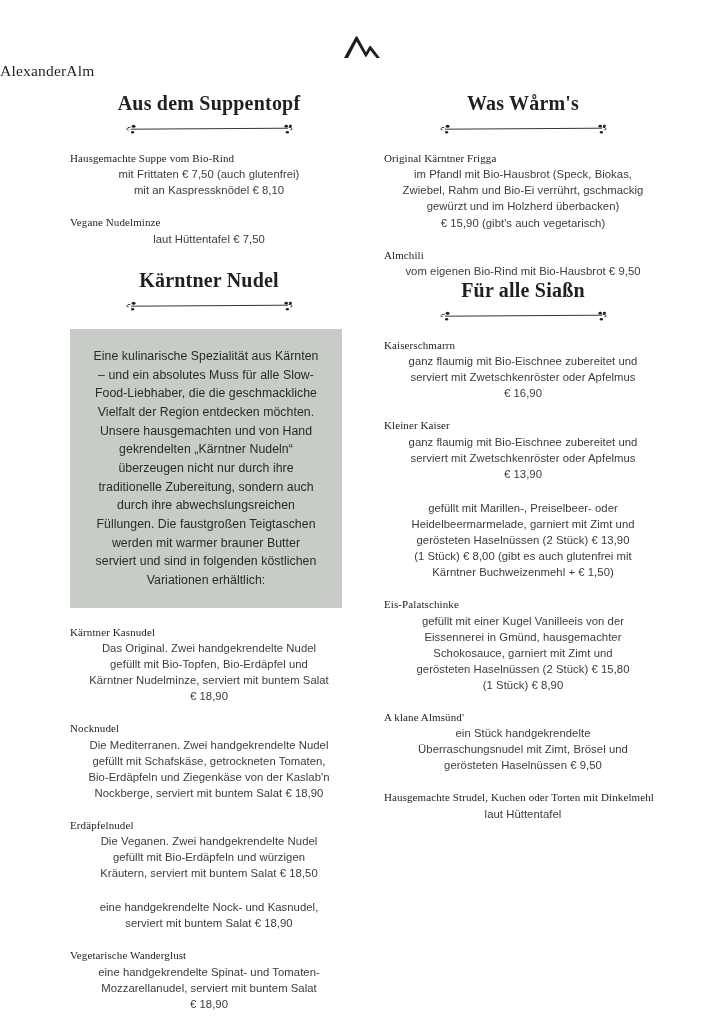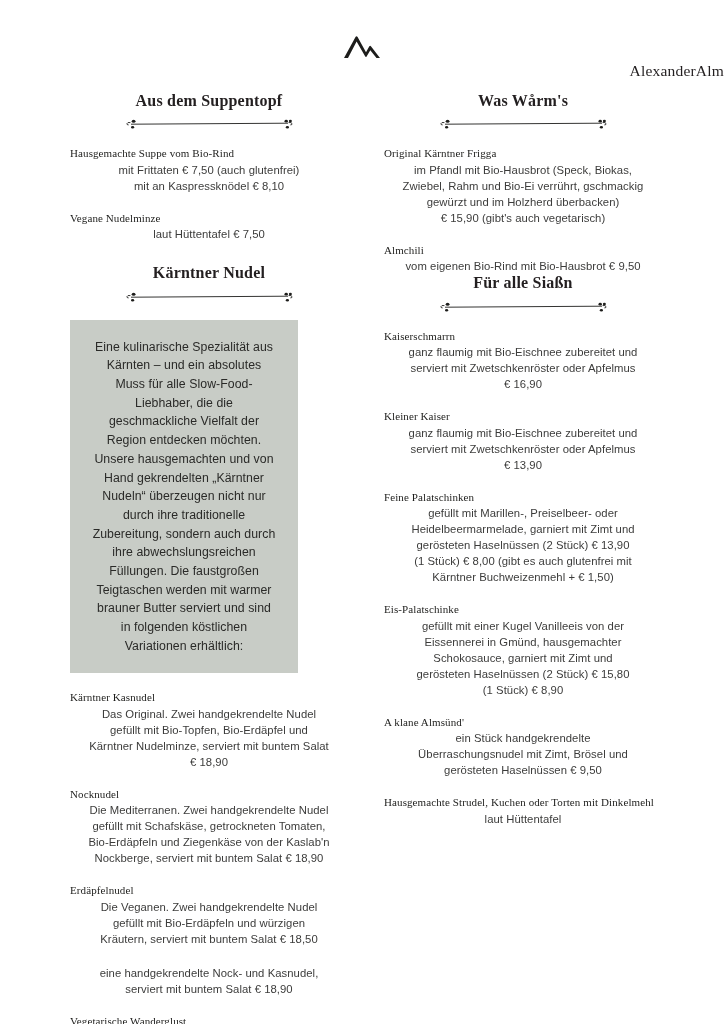--- a/index.html
+++ b/index.html
@@ -22,21 +22,21 @@
     box-sizing: border-box;
     padding: 0;
   }
 
   
   .logo-block {
     position: absolute;
     top: 34px;
     left: 0;
     width: 724px;
-    text-align: right;
+    text-align: left;
   }
   .logo-mark {
     display: block;
     margin: 0 auto 2px auto;
     width: 40px;
     height: 26px;
   }
   .logo-word {
     font-family: "Liberation Serif", serif;
     font-size: 15.5px;
@@ -50,21 +50,21 @@
     position: absolute;
     top: 92px;
   }
   .col-left  { left: 70px;  width: 278px; }
   .col-right { left: 384px; width: 278px; }
 
   
   .section-head {
     text-align: center;
     font-family: "Liberation Serif", serif;
-    font-size: 16px;
+    font-size: 20px;
     color: #231f20;
     letter-spacing: 0.2px;
     line-height: 1.15;
     margin: 0;
   }
 
   
   .flourish {
     display: block;
     margin: 7px auto 0 auto;
@@ -102,21 +102,21 @@
     color: #2a2a28;
     margin-top: 16px;
     padding: 18px 22px 18px 22px;
     text-align: center;
     font-family: "Liberation Sans", sans-serif;
     font-size: 12.3px;
     font-weight: 300;
     line-height: 1.52;
     letter-spacing: 0.05px;
     box-sizing: border-box;
-    width: 228px;
+    width: 272px;
   }
 </style>
 </head>
 <body>
 
 <div class="page">
 
   <div class="logo-block">
     <svg class="logo-mark" viewBox="0 0 40 26" aria-hidden="true">
       <path d="M2 24 L13.5 3 Q14.5 1.4 15.6 3 L24 18.2 L27.2 12.6 Q28.1 11.1 29.1 12.6 L38 24 L34.5 24 L28.3 16.2 L24.6 22.4 Q23.9 23.6 23.1 22.3 L14.6 7.4 L6 24 Z" fill="#1d1d1b"></path>
@@ -261,21 +261,20 @@
 serviert mit Zwetschkenröster oder Apfelmus
 € 16,90</div>
       </div>
       <div class="item">
         <div class="item-name">Kleiner Kaiser</div>
         <div class="item-desc">ganz flaumig mit Bio-Eischnee zubereitet und
 serviert mit Zwetschkenröster oder Apfelmus
 € 13,90</div>
       </div>
       <div class="item">
-        <div class="item-name">Feine Palatschinken</div>
         <div class="item-desc">gefüllt mit Marillen-, Preiselbeer- oder
 Heidelbeermarmelade, garniert mit Zimt und
 gerösteten Haselnüssen (2 Stück) € 13,90
 (1 Stück) € 8,00 (gibt es auch glutenfrei mit
 Kärntner Buchweizenmehl + € 1,50)</div>
       </div>
       <div class="item">
         <div class="item-name">Eis-Palatschinke</div>
         <div class="item-desc">gefüllt mit einer Kugel Vanilleeis von der
 Eissennerei in Gmünd, hausgemachter

